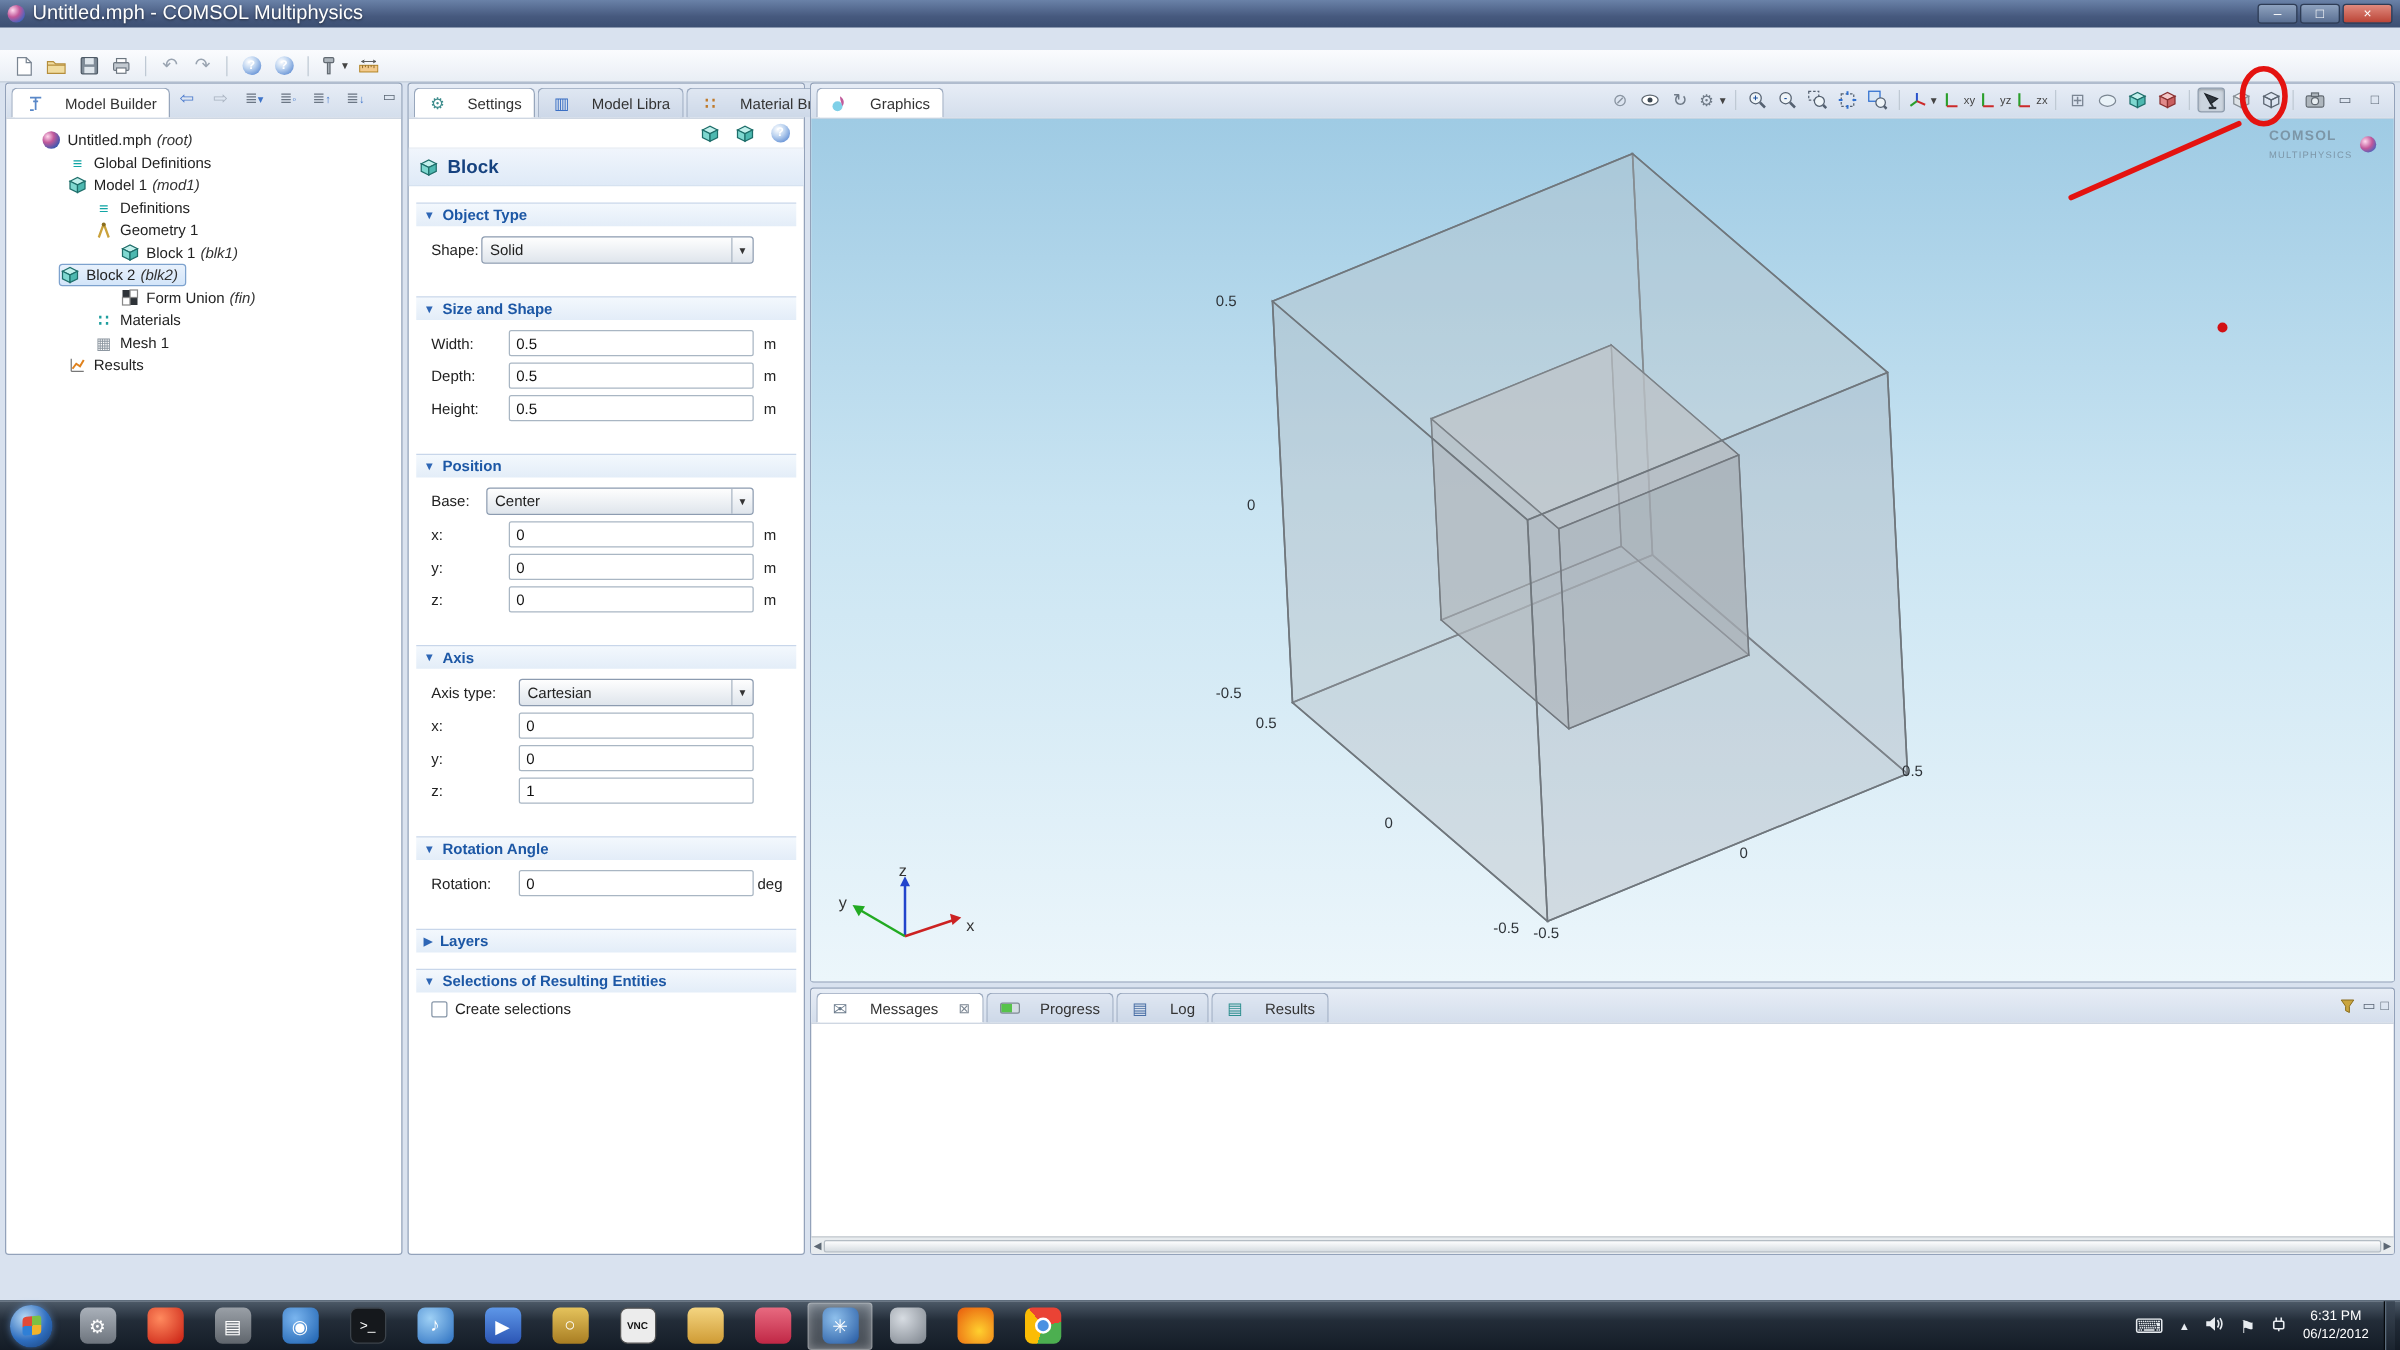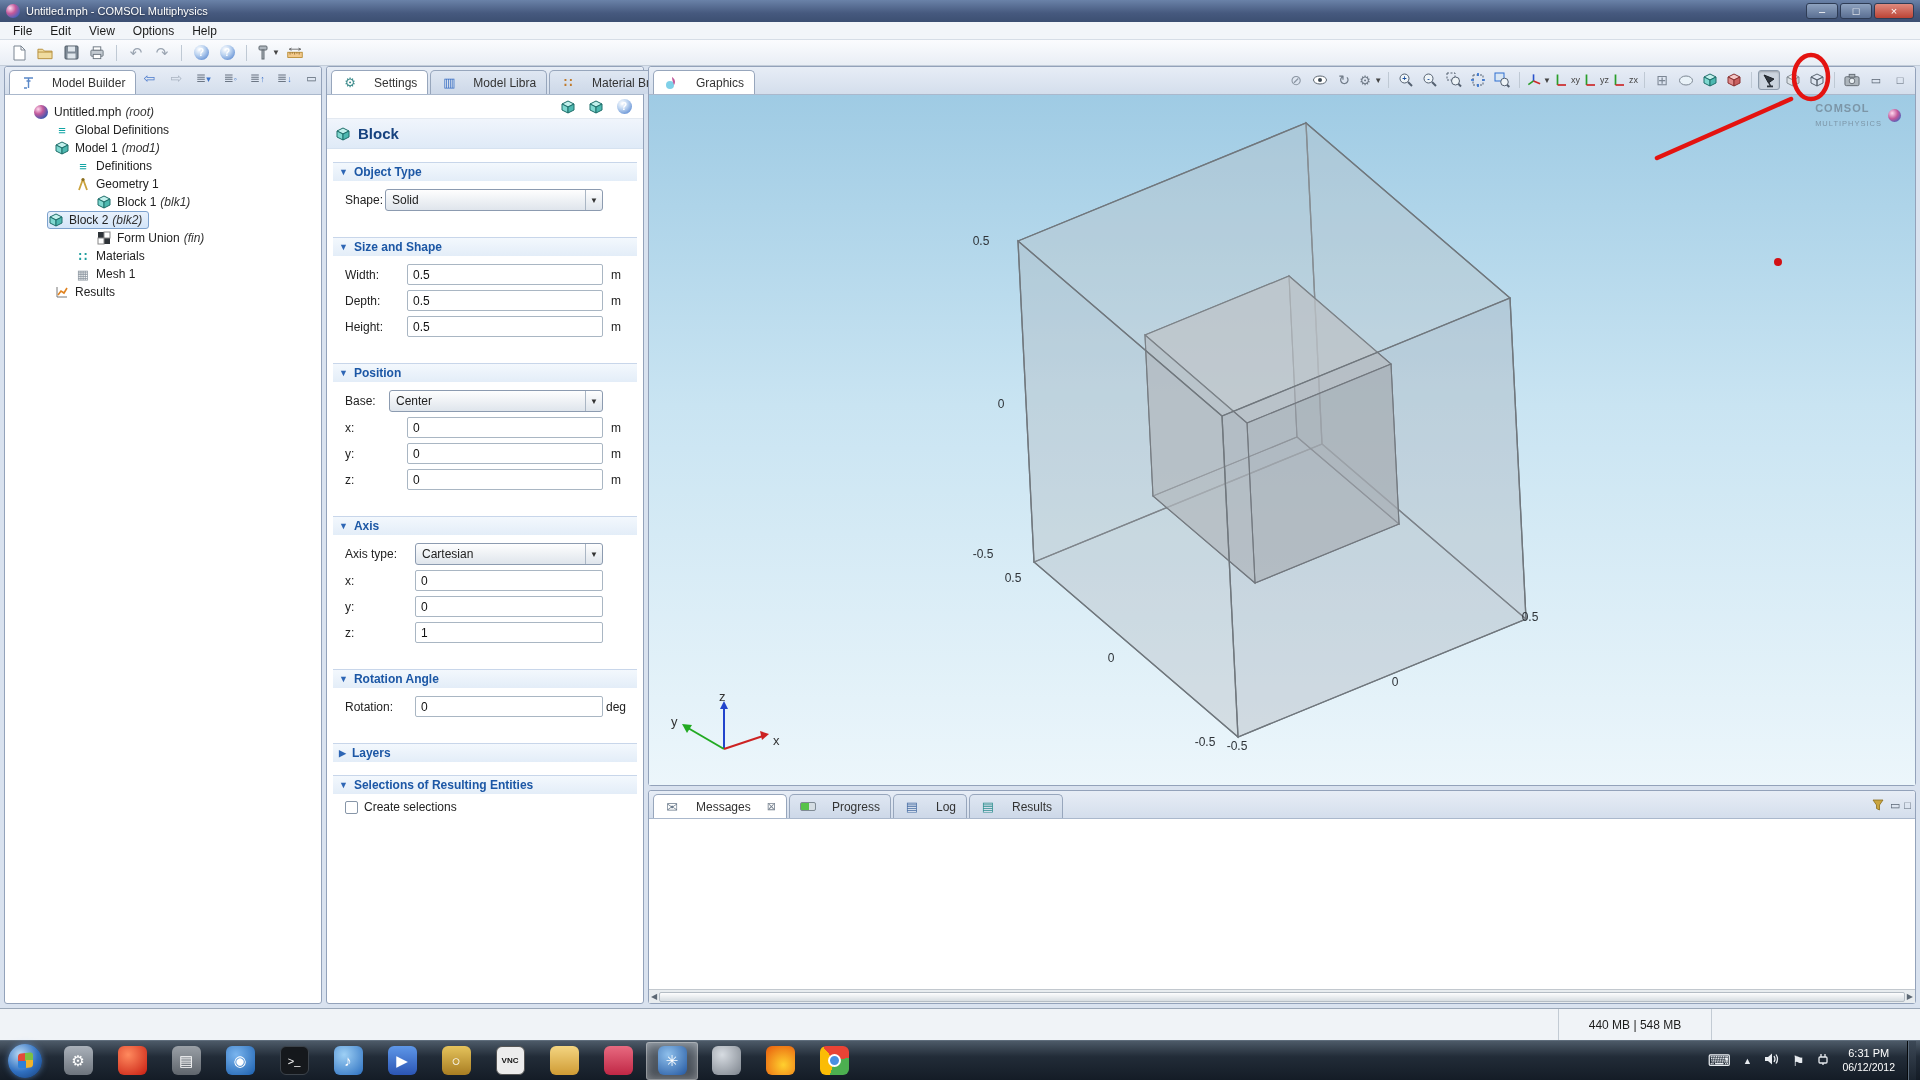--- a/index.html
+++ b/index.html
@@ -1,21 +1,21 @@
 <!DOCTYPE html>
 <html><head>
 <meta charset="utf-8">
 <style>
 *{margin:0;padding:0;box-sizing:border-box}
 html,body{width:1920px;height:1080px;overflow:hidden;font-family:"Liberation Sans",sans-serif;font-size:12px;color:#222;background:#d9e2ef}
 #screen{position:relative;width:1920px;height:1080px;background:#d9e2ef}
 
 .titlebar{position:absolute;left:0;top:0;width:1920px;height:22px;background:linear-gradient(#6a82a8,#46597e 60%,#3c4f72);display:flex;align-items:center;padding:0 6px;color:#fff}
 .win-icon{width:14px;height:14px;border-radius:50%;background:radial-gradient(circle at 30% 30%,#ffd9ee,#c2589a 40%,#3b63c0 80%,#223a70);margin-right:6px;flex:none}
-.title-text{font-size:11px;text-shadow:0 1px 2px rgba(0,0,0,.5)}
+.title-text{font-size:16px;text-shadow:0 1px 2px rgba(0,0,0,.5)}
 .winbtns{margin-left:auto;display:flex;gap:2px}
 .wbtn{width:32px;height:16px;display:flex;align-items:center;justify-content:center;border:1px solid #2e3c55;border-radius:3px;background:linear-gradient(#8ea2bf,#5a6f92);color:#fff;font-size:11px;line-height:1}
 .wbtn.close{background:linear-gradient(#e08a7e,#bb4436);width:40px}
 .menubar{position:absolute;left:0;top:22px;width:1920px;height:18px;background:#f2f5f9;border-bottom:1px solid #d6dde6;display:flex;align-items:center;padding-left:4px}
 .menu-item{padding:1px 9px;color:#1c1c1c}
 .toolbar{position:absolute;left:0;top:40px;width:1920px;height:26px;background:linear-gradient(#fbfcfe,#e9eef5);border-bottom:1px solid #c3cdd9;display:flex;align-items:center;padding-left:8px;gap:4px}
 .tbtn{display:inline-flex;align-items:center;justify-content:center;min-width:22px;height:22px;border-radius:3px;gap:1px}
 .tbtn.pressed{background:#ccd5df;border:1px solid #8d9bab;box-shadow:inset 0 1px 2px rgba(0,0,0,.25)}
 .tsep{width:1px;height:16px;background:#bfc9d4;margin:0 4px}
 .caret{font-size:8px;color:#444}
@@ -110,27 +110,20 @@
   <div class="titlebar">
     <span class="win-icon"></span>
     <span class="title-text">Untitled.mph - COMSOL Multiphysics</span>
     <span class="winbtns">
       <span class="wbtn">–</span>
       <span class="wbtn">□</span>
       <span class="wbtn close">×</span>
     </span>
   </div>
 
-  <div class="menubar" id="menubar">
-      <div class="menu-item">File</div>
-      <div class="menu-item">Edit</div>
-      <div class="menu-item">View</div>
-      <div class="menu-item">Options</div>
-      <div class="menu-item">Help</div>
-    </div>
 
   <div class="toolbar" id="main-toolbar">
       <div class="tbtn">
         <span class="ti">
           <svg width="13" height="16" viewBox="0 0 13 16">
             <path d="M1 1 h7 l4 4 v10 h-11 z" fill="#fff" stroke="#7a8592"></path>
             <path d="M8 1 v4 h4" fill="none" stroke="#7a8592"></path>
           </svg>
         </span>
       </div>
@@ -857,23 +850,20 @@
         <span class="pbtn">□</span>
       </span>
     </div>
     <div class="hscroll">
       <span class="sarrow">◀</span>
       <span class="hthumb"></span>
       <span class="sarrow">▶</span>
     </div>
   </div>
 
-  <div id="statusbar">
-    <div class="mem-cell">440 MB | 548 MB</div>
-  </div>
 
   <div id="taskbar">
     <div class="orb">
         <span class="orbflag"></span>
       </div>
     <div id="task-icons" style="display:flex;align-items:center">
         <div class="tapp">
           <span class="ticon a0">⚙</span>
         </div>
         <div class="tapp">

